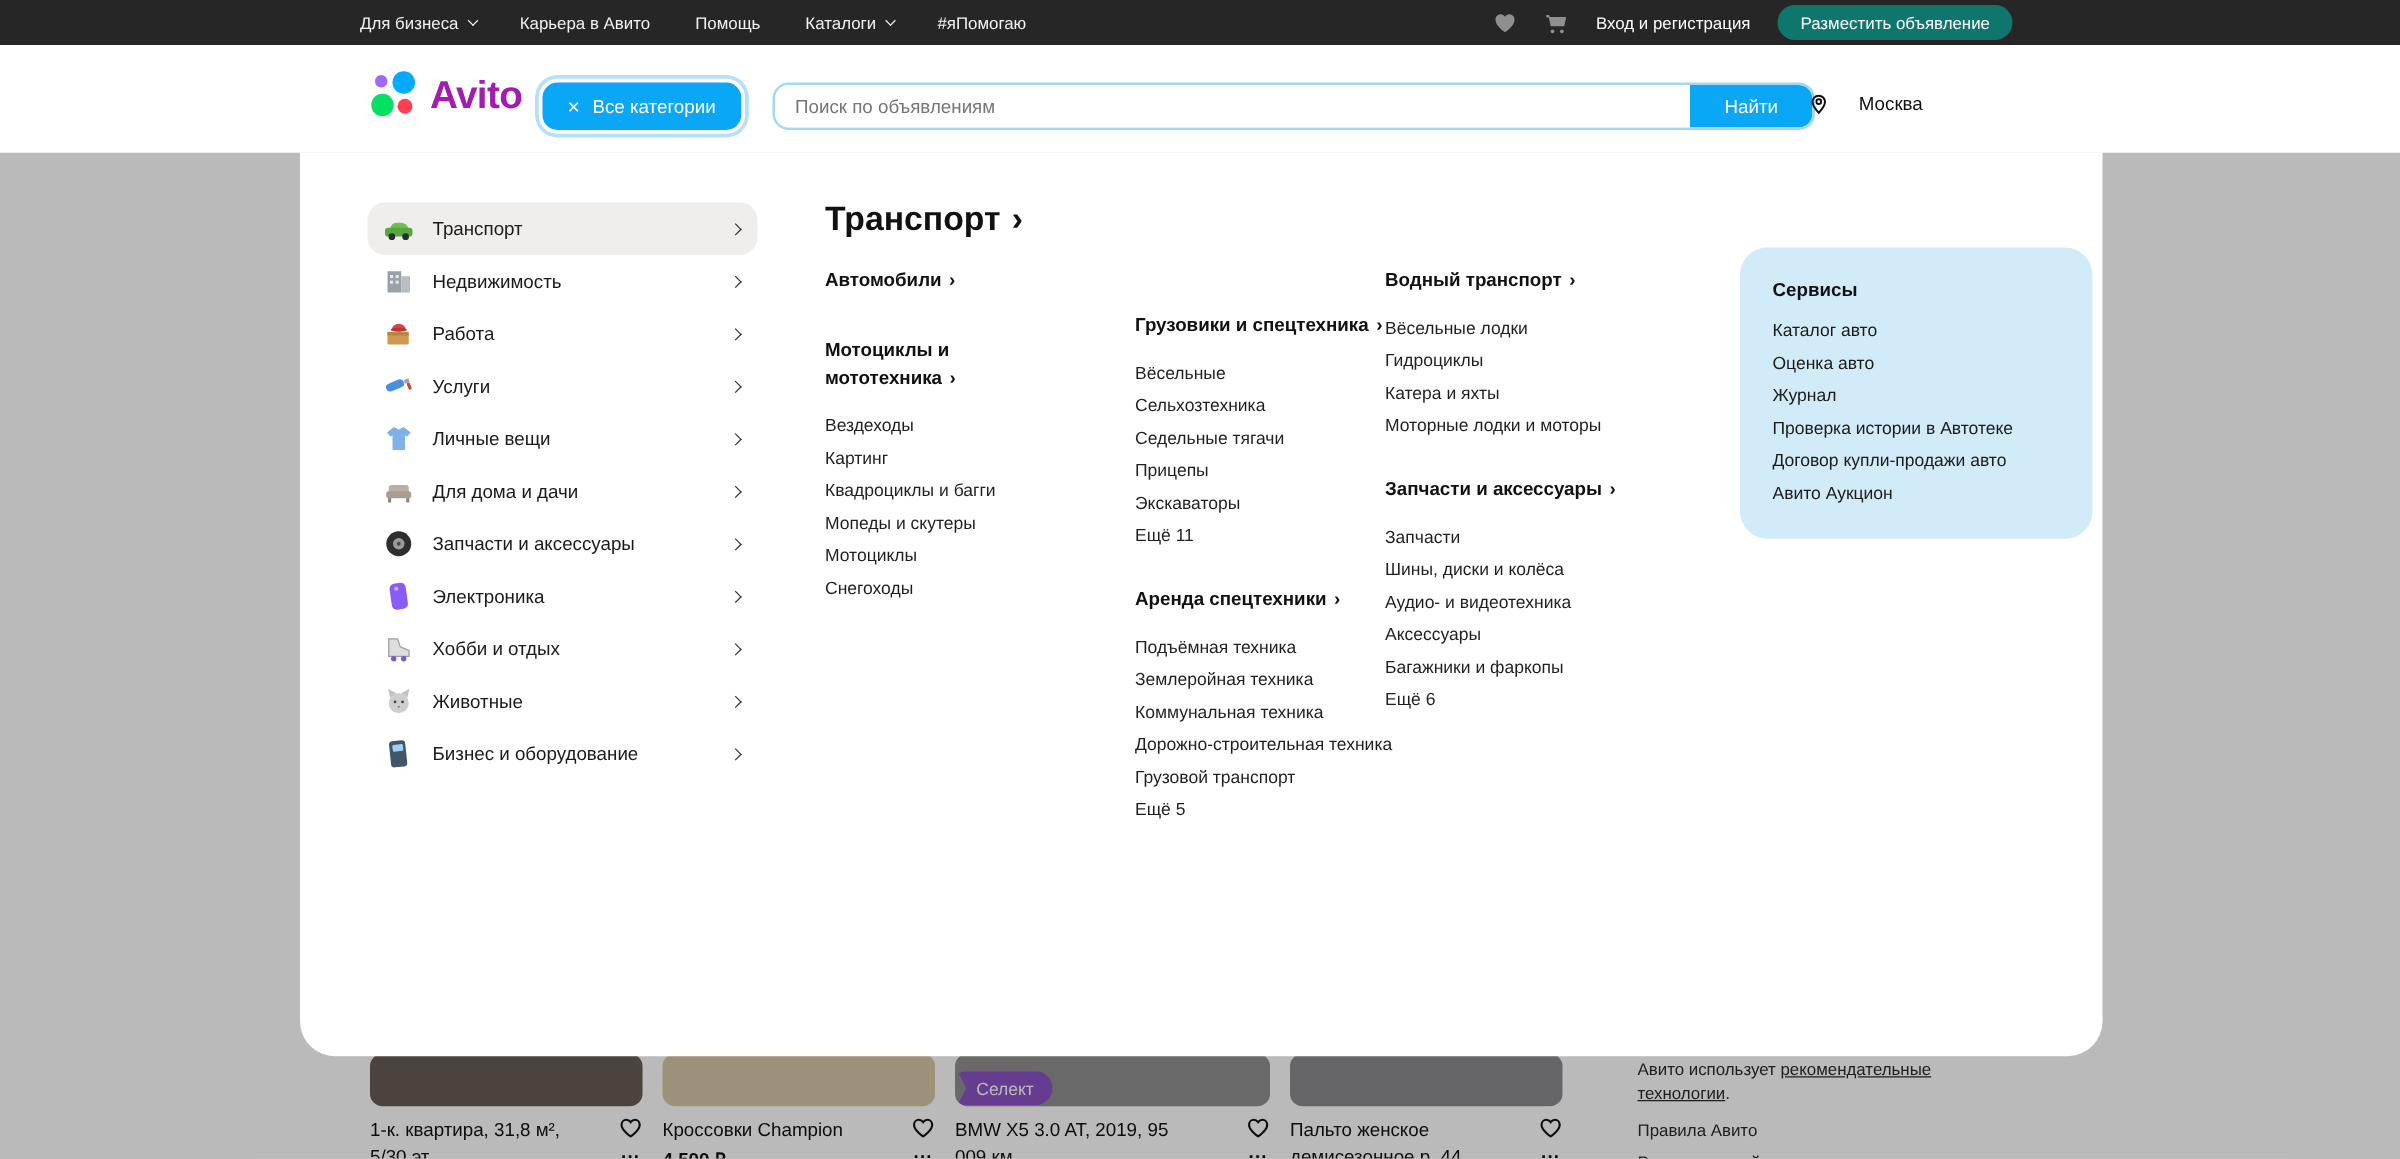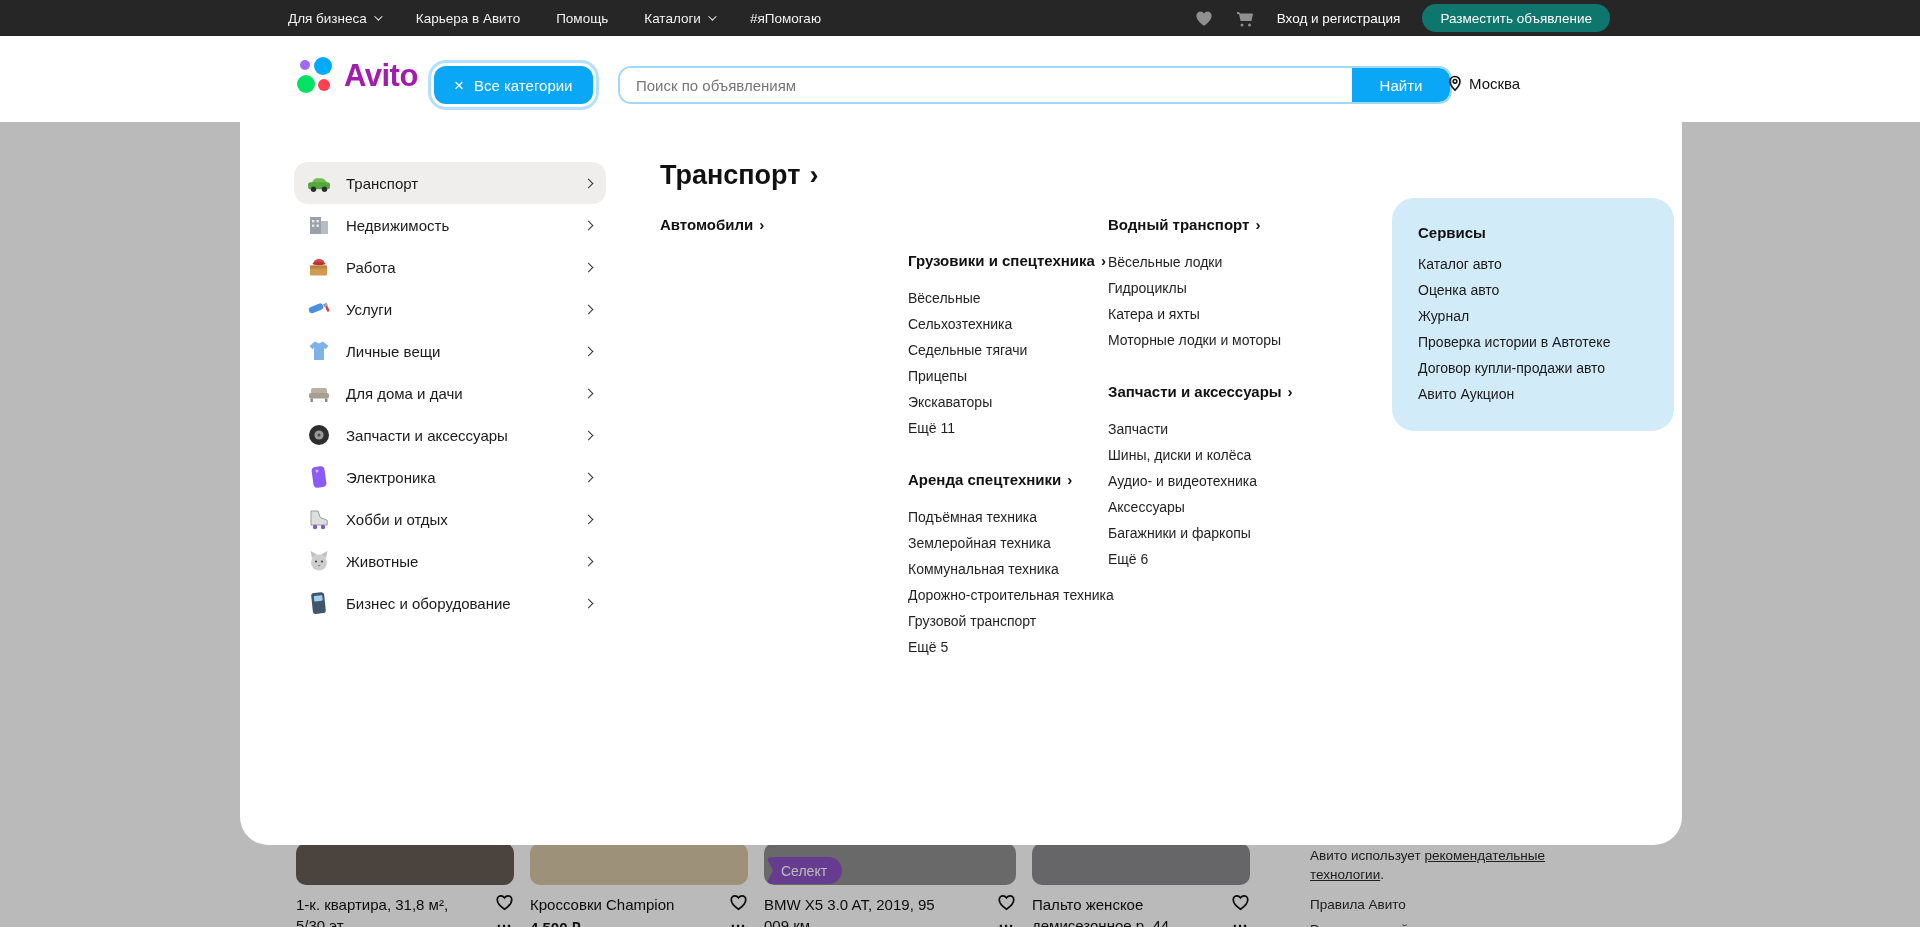--- a/index.html
+++ b/index.html
@@ -19,21 +19,21 @@
   
   .header { position:absolute; top:36px; left:0; right:0; height:86px; background:#fff; z-index:20; }
   .logo { position:absolute; left:296px; top:20px; display:flex; align-items:center; gap:6px; cursor:pointer; }
   .logo-text { font-size:31px; font-weight:800; color:#a21caf; letter-spacing:-0.5px; }
   .cat-btn { position:absolute; left:434px; top:30px; height:38px; padding:0 20px; display:flex; align-items:center; gap:10px; background:#0aa7f7; color:#fff; border:none; border-radius:12px; font-size:15px; font-family:inherit; cursor:pointer; box-shadow:0 0 0 3px #fff, 0 0 0 6px #b5e0fb; }
   .cat-x { font-size:17px; line-height:1; }
   .search-group { position:absolute; left:618px; top:30px; width:834px; height:38px; border:2px solid #a3d7f8; border-radius:13px; background:#fff; display:flex; overflow:hidden; }
   .search-input { flex:1; border:none; outline:none; padding:0 16px; font-size:15px; font-family:inherit; color:#111; }
   .search-input::placeholder { color:#757575; }
   .search-btn { width:98px; border:none; background:#0aa7f7; color:#fff; font-size:15px; font-family:inherit; cursor:pointer; border-radius:0 11px 11px 0; }
-  .location { position:absolute; left:1447px; top:39px; display:flex; align-items:flex-end; gap:6px; font-size:15px; color:#111; cursor:pointer; }
+  .location { position:absolute; left:1447px; top:39px; display:flex; align-items:flex-end; gap:24px; font-size:15px; color:#111; cursor:pointer; }
 
   
   .overlay { position:absolute; left:0; top:122px; right:0; bottom:0; background:rgba(0,0,0,0.27); z-index:5; }
 
   
   .panel { position:absolute; left:240px; top:122px; width:1442px; height:723px; background:#fff; border-radius:0 0 28px 28px; z-index:10; }
   .sidebar { position:absolute; left:54px; top:40px; width:312px; }
   .side-item { height:42px; display:flex; align-items:center; gap:14px; padding:0 14px 0 12px; border-radius:14px; cursor:pointer; }
   .side-item.active { background:#f0eeec; }
   .side-label { font-size:15px; color:#1a1a1a; }
@@ -336,20 +336,29 @@
         <span class="side-arrow"></span>
       </div>
     </div>
 
     <div class="menu-title"><span>Транспорт</span><span class="arr"></span></div>
 
     <div class="col col1">
       <div class="grp" style="margin-bottom:34px">
         <div class="grp-h"><span>Автомобили</span><span class="arr"></span></div>
       </div>
+      <div class="grp">
+        <div class="grp-h wrap"><span>Мотоциклы и мототехника</span><span class="arr"></span></div>
+        <div class="link">Вездеходы</div>
+        <div class="link">Картинг</div>
+        <div class="link">Квадроциклы и багги</div>
+        <div class="link">Мопеды и скутеры</div>
+        <div class="link">Мотоциклы</div>
+        <div class="link">Снегоходы</div>
+      </div>
     </div>
 
     <div class="col col2">
       <div class="grp">
         <div class="grp-h"><span>Грузовики и спецтехника</span><span class="arr"></span></div>
         <div class="link">Вёсельные</div>
         <div class="link">Сельхозтехника</div>
         <div class="link">Седельные тягачи</div>
         <div class="link">Прицепы</div>
         <div class="link">Экскаваторы</div>

